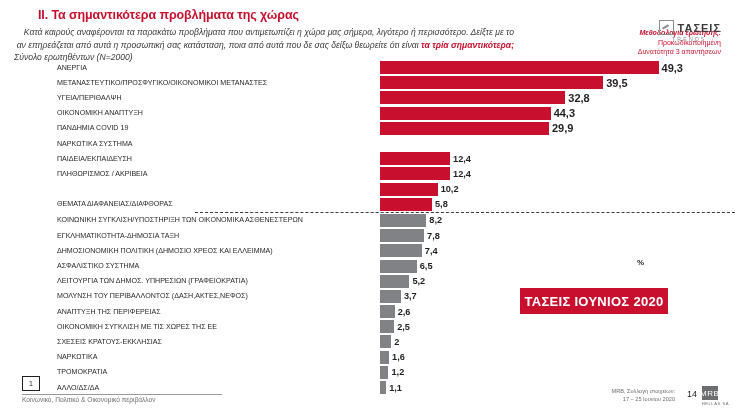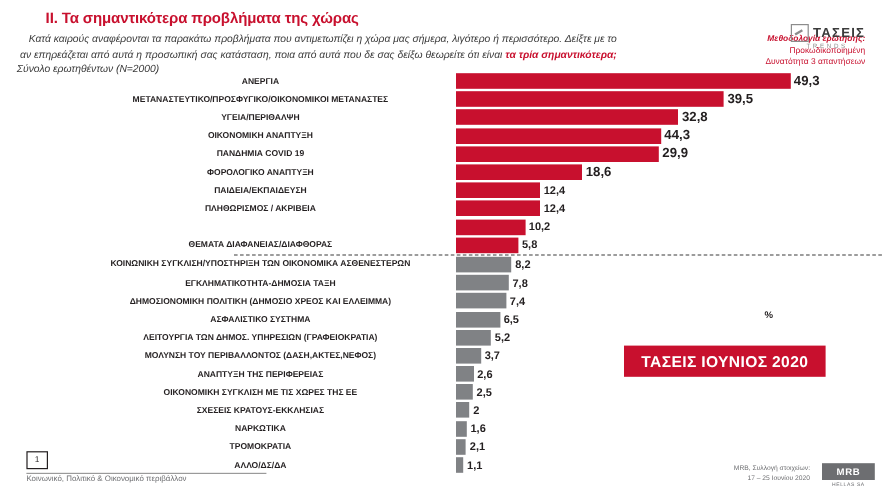--- a/index.html
+++ b/index.html
@@ -124,23 +124,23 @@
   .row {
     position: relative;
     height: 15.2px;
     display: flex;
     align-items: center;
   }
   .lbl {
     position: absolute;
     right: 403px;
     width: 320px;
-    text-align: center;
+    text-align: left;
     font-size: 7.1px;
-    font-weight: bold;
+    font-weight: normal;
     color: #231f20;
     white-space: nowrap;
     overflow: visible;
   }
   .bar-wrap {
     position: absolute;
     left: 335px;
     height: 13px;
     display: flex;
     align-items: center;
@@ -174,21 +174,21 @@
     left: 637px;
     top: 258px;
     font-size: 8px;
     font-weight: bold;
     color: #231f20;
   }
   .stamp {
     position: absolute;
     left: 520px;
     top: 288px;
-    width: 168px;
+    width: 148px;
     height: 26px;
     background: #c8102e;
     color: #ffffff;
     font-size: 13px;
     font-weight: bold;
     display: flex;
     align-items: center;
     justify-content: center;
     letter-spacing: 0.3px;
   }
@@ -236,26 +236,26 @@
     font-size: 9px;
     color: #231f20;
   }
   .mrb {
     position: absolute;
     right: 6px;
     top: 386px;
     text-align: center;
   }
   .mrb-box {
-    width: 44px;
+    width: 16px;
     height: 14px;
     background: #6d6e71;
     color: #fff;
     font-size: 8px;
-    font-weight: bold;
+    font-weight: normal;
     display: flex;
     align-items: center;
     justify-content: center;
     letter-spacing: 0.5px;
   }
   .mrb-sub {
     font-size: 4.2px;
     color: #6d6e71;
     letter-spacing: 0.5px;
     margin-top: 1px;
@@ -319,25 +319,21 @@
         </div>
       </div>
       <div class="row">
         <div class="lbl">ΠΑΝΔΗΜΙΑ COVID 19</div>
         <div class="bar-wrap">
           <div class="bar" style="width: 168.935px;"></div>
           <div class="val big">29,9</div>
         </div>
       </div>
       <div class="row">
-        <div class="lbl">ΦΟΡΟΛΟΓΙΚΟ ΑΝΑΠΤΥΞΗ</div>
-        <div class="bar-wrap">
-          <div class="bar" style="width: 105.09px;"></div>
-          <div class="val big">18,6</div>
-        </div>
+        <div class="lbl">ΝΑΡΚΩΤΙΚΑ ΣΥΣΤΗΜΑ</div>
       </div>
       <div class="row">
         <div class="lbl">ΠΑΙΔΕΙΑ/ΕΚΠΑΙΔΕΥΣΗ</div>
         <div class="bar-wrap">
           <div class="bar" style="width: 70.06px;"></div>
           <div class="val">12,4</div>
         </div>
       </div>
       <div class="row">
         <div class="lbl">ΠΛΗΘΩΡΙΣΜΟΣ / ΑΚΡΙΒΕΙΑ</div>
@@ -427,21 +423,21 @@
         <div class="lbl">ΝΑΡΚΩΤΙΚΑ</div>
         <div class="bar-wrap">
           <div class="bar grey" style="width: 9.04px;"></div>
           <div class="val">1,6</div>
         </div>
       </div>
       <div class="row">
         <div class="lbl">ΤΡΟΜΟΚΡΑΤΙΑ</div>
         <div class="bar-wrap">
           <div class="bar grey" style="width: 8.475px;"></div>
-          <div class="val">2,1</div>
+          <div class="val">1,2</div>
         </div>
       </div>
       <div class="row">
         <div class="lbl">ΑΛΛΟ/ΔΣ/ΔΑ</div>
         <div class="bar-wrap">
           <div class="bar grey" style="width: 6.215px;"></div>
           <div class="val">1,1</div>
         </div>
       </div>
     </div>

